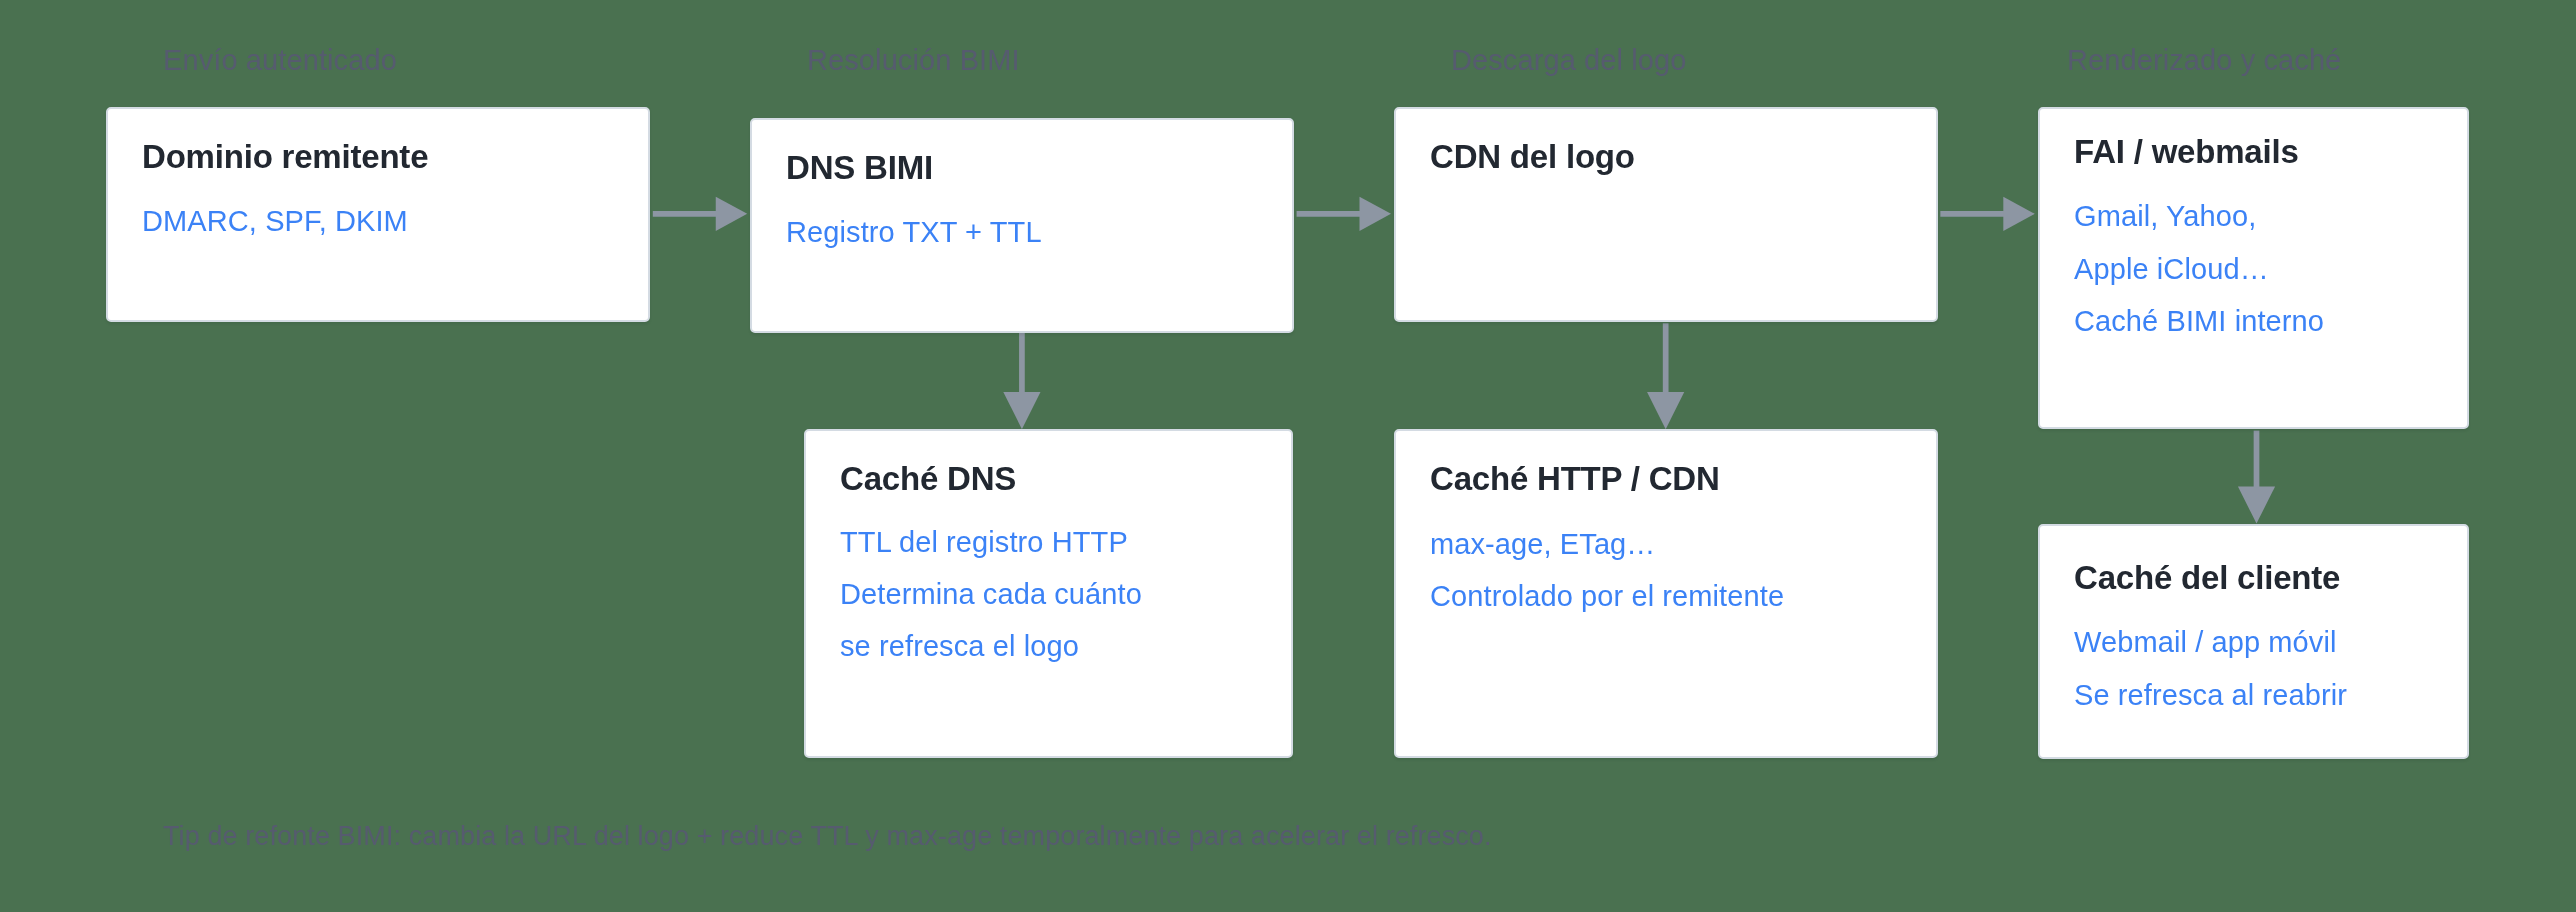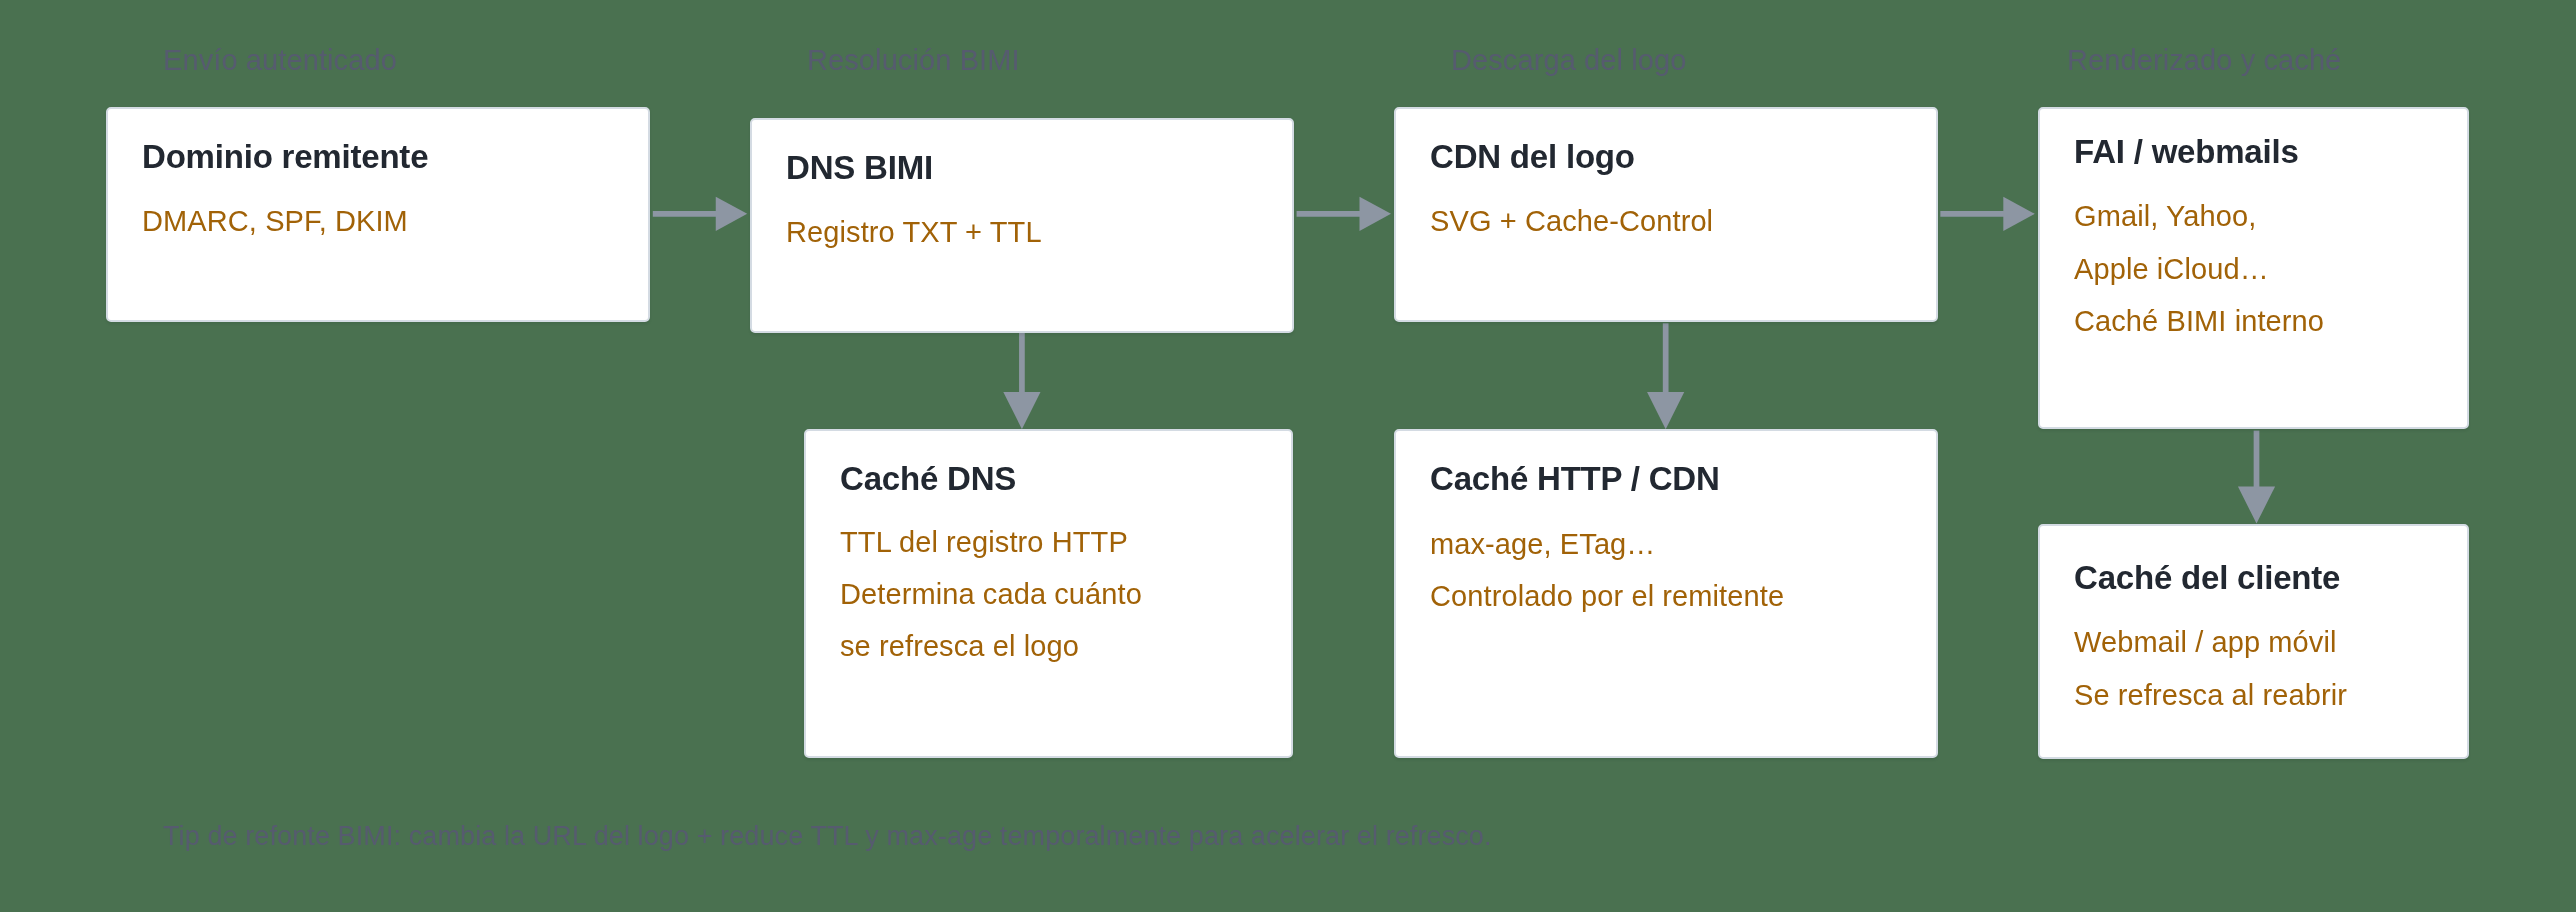--- a/index.html
+++ b/index.html
@@ -44,21 +44,21 @@
     font-size: 33px;
     font-weight: 700;
     color: #222831;
     line-height: 1.18;
     letter-spacing: -0.2px;
     white-space: nowrap;
   }
   .card-line {
     font-size: 29px;
     font-weight: 400;
-    color: #a16207;
+    color: #3b82f6;
     line-height: 1.0;
     letter-spacing: 0.1px;
     white-space: nowrap;
   }
   .card-title + .card-line { margin-top: 30px; }
   .card-line + .card-line { margin-top: 23px; }
 
   
   #card-dominio      { left: 106px;  top: 107px;  width: 544px;  height: 215px; }
   #card-dns          { left: 750px; top: 107px;  width: 544px;  height: 215px; margin-top: 11px; }
@@ -151,21 +151,20 @@
     <div class="card-line">DMARC, SPF, DKIM</div>
   </div>
 
   <div class="card" id="card-dns">
     <div class="card-title">DNS BIMI</div>
     <div class="card-line">Registro TXT + TTL</div>
   </div>
 
   <div class="card" id="card-cdn">
     <div class="card-title">CDN del logo</div>
-    <div class="card-line">SVG + Cache-Control</div>
   </div>
 
   <div class="card" id="card-fai">
     <div class="card-title">FAI / webmails</div>
     <div class="card-line">Gmail, Yahoo,</div>
     <div class="card-line">Apple iCloud…</div>
     <div class="card-line">Caché BIMI interno</div>
   </div>
 
   <div class="card" id="card-cache-dns">

